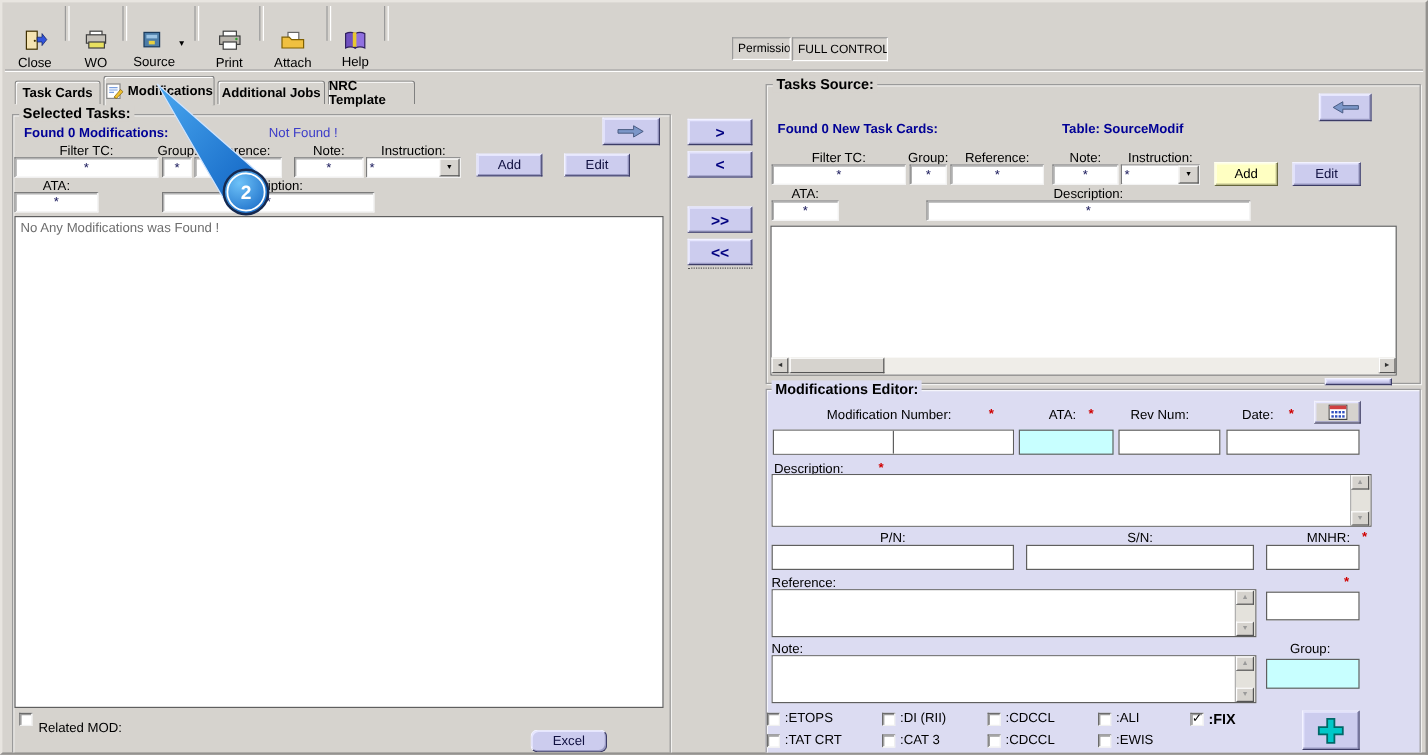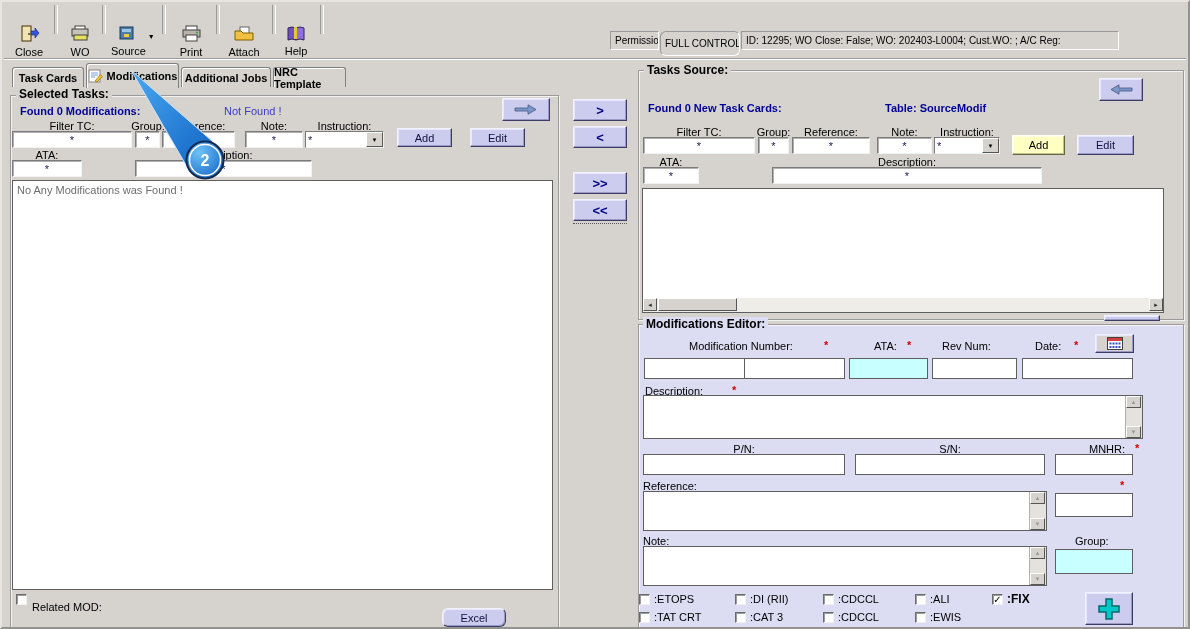--- a/index.html
+++ b/index.html
@@ -145,22 +145,21 @@
     <span><svg width="20" height="16">
           <path d="M2 3 Q6 1 10 3 L10 15 Q6 13 2 15 Z" fill="#7050c0" stroke="#302060"></path>
           <path d="M10 3 Q14 1 18 3 L18 15 Q14 13 10 15 Z" fill="#9070e0" stroke="#302060"></path>
           <rect x="8" y="2" width="3" height="12" fill="#e8c830"></rect>
         </svg></span>
     <span class="tb-label">Help</span>
   </div>
   <div class="abs tb-sep" style="left:318px;"></div>
 
   <div class="abs pbox" style="left:608px;top:29px;width:49px;height:19px;">Permission:</div>
-  <div class="abs pbox" style="left:658px;top:29px;width:80px;height:25px;border-radius:6px;">FULL CONTROL</div>
-  <div class="abs pbox" style="left:739px;top:29px;width:378px;height:19px;">ID: 12295; WO Close: False; WO: 202403-L0004; Cust.WO: ; A/C Reg:</div>
+  <div class="abs pbox" style="left:658px;top:29px;width:80px;height:20px;">FULL CONTROL</div>
 
   <div class="abs tab" style="left:10px;top:65px;width:72px;height:20px;">
     <span>Task Cards</span>
   </div>
   <div class="abs tab active" style="left:84px;top:61px;width:93px;height:25px;">
     <span style="display:flex;">
         <svg width="15" height="14">
           <rect x="1" y="1" width="11" height="12" fill="#fff" stroke="#888"></rect>
           <path d="M3 4 h7 M3 6 h7 M3 8 h4" stroke="#7a9fe0" stroke-width="1"></path>
           <path d="M7 12 L12.5 5.5 L14.5 7.5 L9 13 Z" fill="#f0c030" stroke="#806000" stroke-width="0.6"></path>

